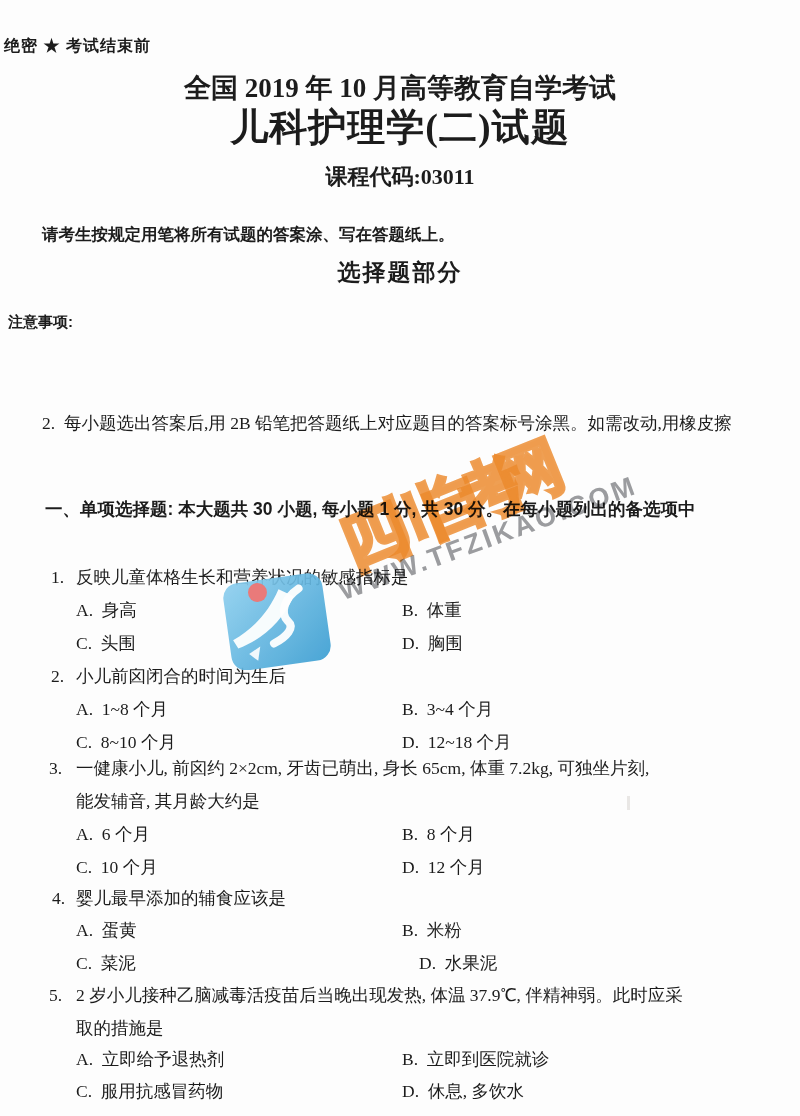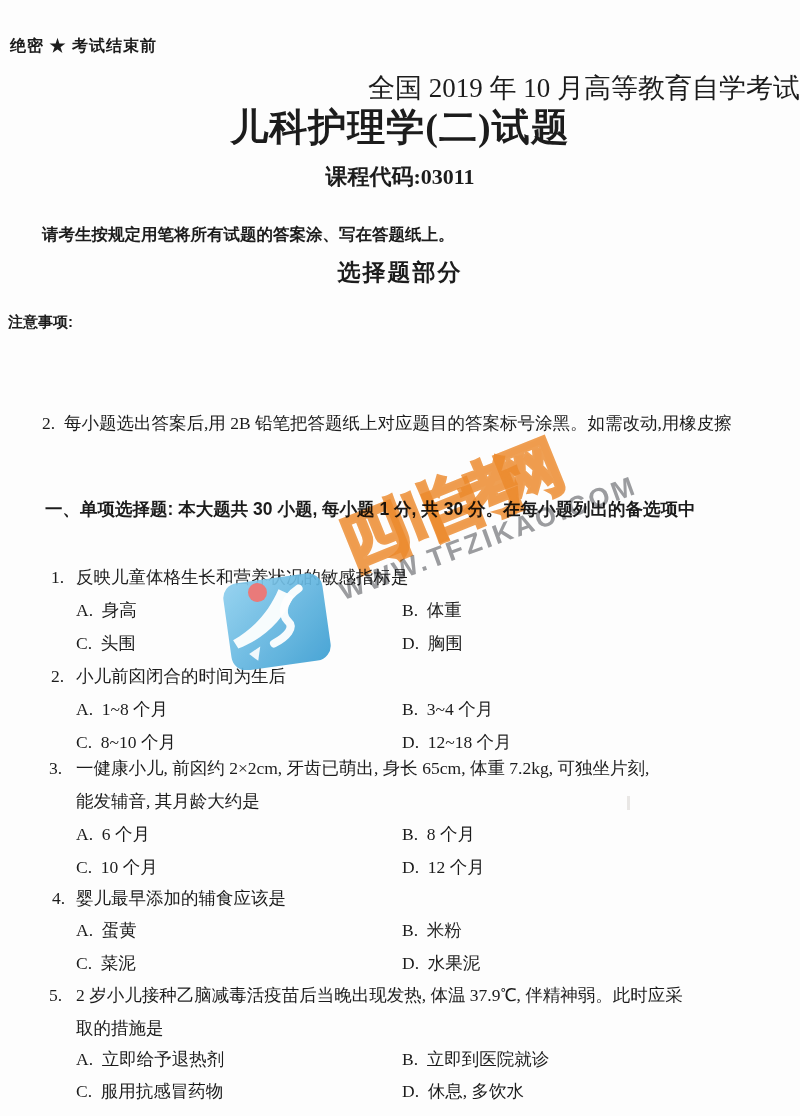--- a/index.html
+++ b/index.html
@@ -3,21 +3,21 @@
 <meta charset="utf-8">
 <style>
   html,body{margin:0;padding:0;background:#ffffff;}
   .page{
     position:relative;width:800px;height:1116px;background:#fdfdfd;overflow:hidden;
     font-family:"Liberation Serif", serif;color:#1c1c1c;font-size:17.5px;
   }
   .abs{position:absolute;white-space:pre;line-height:1.25;}
   .sans{font-family:"Liberation Sans", sans-serif;font-weight:700;}
   .center{left:0;width:100%;text-align:center;}
-  .t1{font-size:27px;font-weight:400;text-align:right;}
+  .t1{font-size:27px;font-weight:700;}
   .t2{font-size:38px;font-weight:700;letter-spacing:1px;}
   .t3{font-size:22px;font-weight:700;}
   .part{font-size:23px;letter-spacing:2px;}
   .cls{font-size:16px;letter-spacing:1px;}
   .instr{font-size:16.5px;}
   .nh{font-size:15px;}
   .sec{font-size:17.5px;}
   .txt{z-index:1;}
   
   .wm{z-index:2;mix-blend-mode:multiply;pointer-events:none;}
@@ -45,21 +45,21 @@
   }
   .smudge{position:absolute;left:627px;top:796px;width:3px;height:14px;background:#e9e7e5;z-index:0;}
 </style>
 </head>
 <body>
 
 <div class="page">
 
   <div class="smudge"></div>
 
-  <div class="abs txt sans cls" style="top:36px;left:10px">绝密 ★ 考试结束前</div>
+  <div class="abs txt sans cls" style="top:36px;left:4px">绝密 ★ 考试结束前</div>
   <div class="abs txt center t1" style="top:72px">全国 2019 年 10 月高等教育自学考试</div>
   <div class="abs txt center t2" style="top:104px">儿科护理学(二)试题</div>
   <div class="abs txt center t3" style="top:163px">课程代码:03011</div>
 
   <div class="abs txt center sans part" style="top:258px">选择题部分</div>
 
   <div class="abs txt sans instr" style="top:224px;left:42px">请考生按规定用笔将所有试题的答案涂、写在答题纸上。</div>
 
   <div class="abs txt sans nh" style="top:313px;left:8px">注意事项:</div>
   <div class="abs txt" style="top:413px;left:42px">2.  每小题选出答案后,用 2B 铅笔把答题纸上对应题目的答案标号涂黑。如需改动,用橡皮擦</div>
@@ -86,21 +86,21 @@
   <div class="abs txt" style="top:824px;left:76px">A.  6 个月</div>
   <div class="abs txt" style="top:824px;left:402px">B.  8 个月</div>
   <div class="abs txt" style="top:857px;left:76px">C.  10 个月</div>
   <div class="abs txt" style="top:857px;left:402px">D.  12 个月</div>
 
   <div class="abs txt" style="top:888px;left:52px">4.</div>
   <div class="abs txt" style="top:888px;left:76px">婴儿最早添加的辅食应该是</div>
   <div class="abs txt" style="top:920px;left:76px">A.  蛋黄</div>
   <div class="abs txt" style="top:920px;left:402px">B.  米粉</div>
   <div class="abs txt" style="top:953px;left:76px">C.  菜泥</div>
-  <div class="abs txt" style="top:953px;left:402px">D.  水果泥</div>
+  <div class="abs txt" style="top:953px;left:419px">D.  水果泥</div>
 
   <div class="abs txt" style="top:985px;left:49px">5.</div>
   <div class="abs txt" style="top:985px;left:76px">2 岁小儿接种乙脑减毒活疫苗后当晚出现发热, 体温 37.9℃, 伴精神弱。此时应采</div>
   <div class="abs txt" style="top:1018px;left:76px">取的措施是</div>
   <div class="abs txt" style="top:1049px;left:76px">A.  立即给予退热剂</div>
   <div class="abs txt" style="top:1049px;left:402px">B.  立即到医院就诊</div>
   <div class="abs txt" style="top:1081px;left:76px">C.  服用抗感冒药物</div>
   <div class="abs txt" style="top:1081px;left:402px">D.  休息, 多饮水</div>
 
   <svg class="logo" width="115" height="98" viewBox="0 0 115 98" aria-hidden="true">

